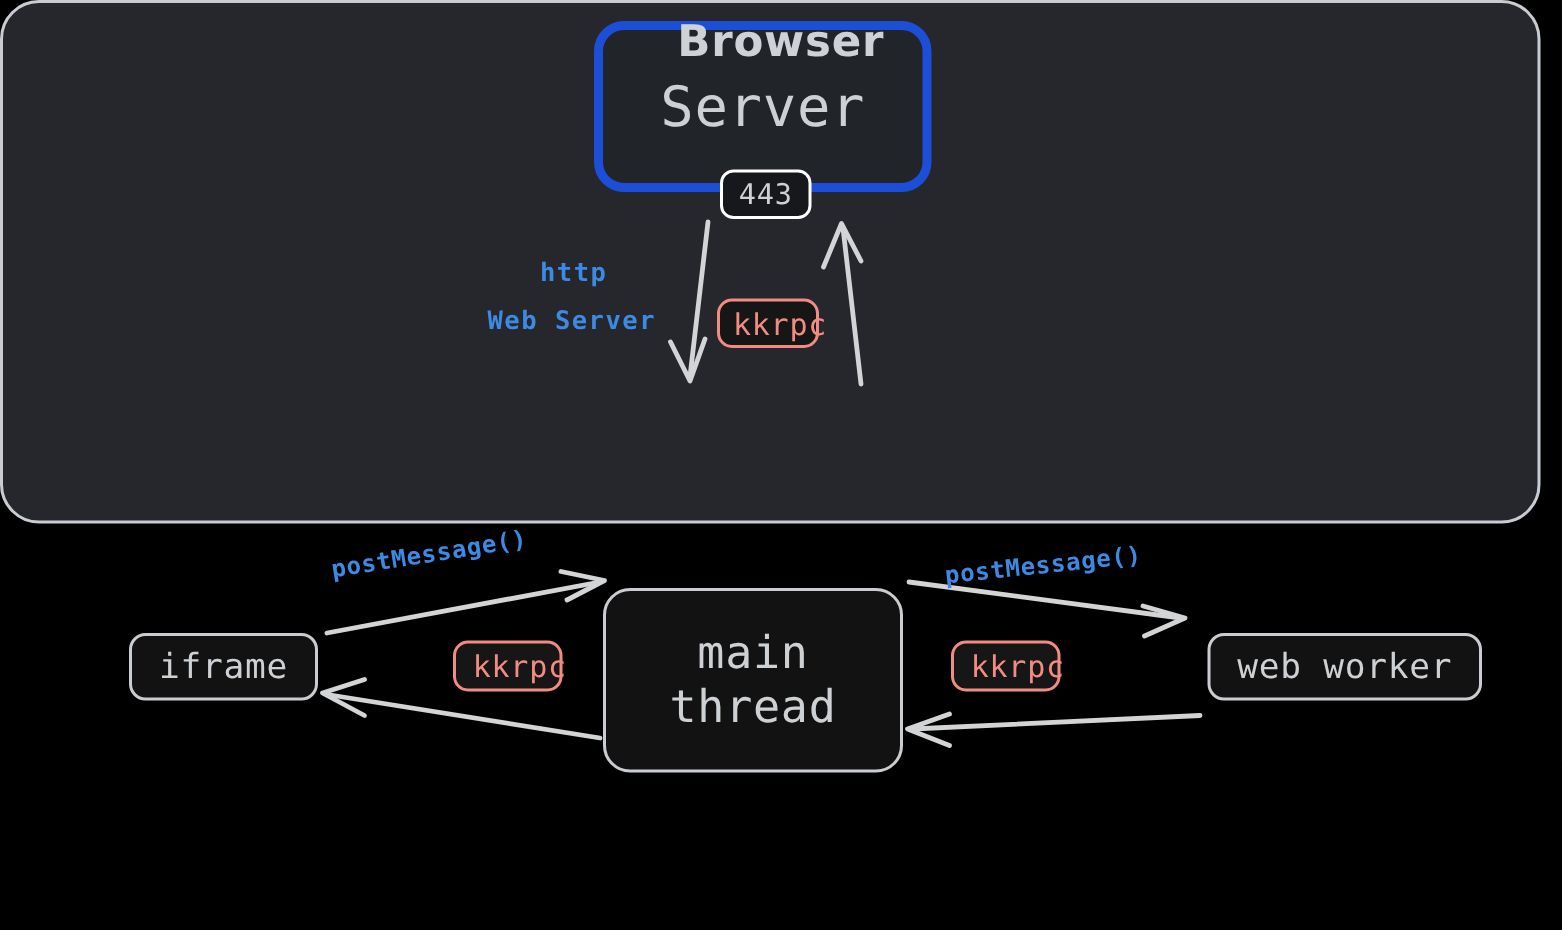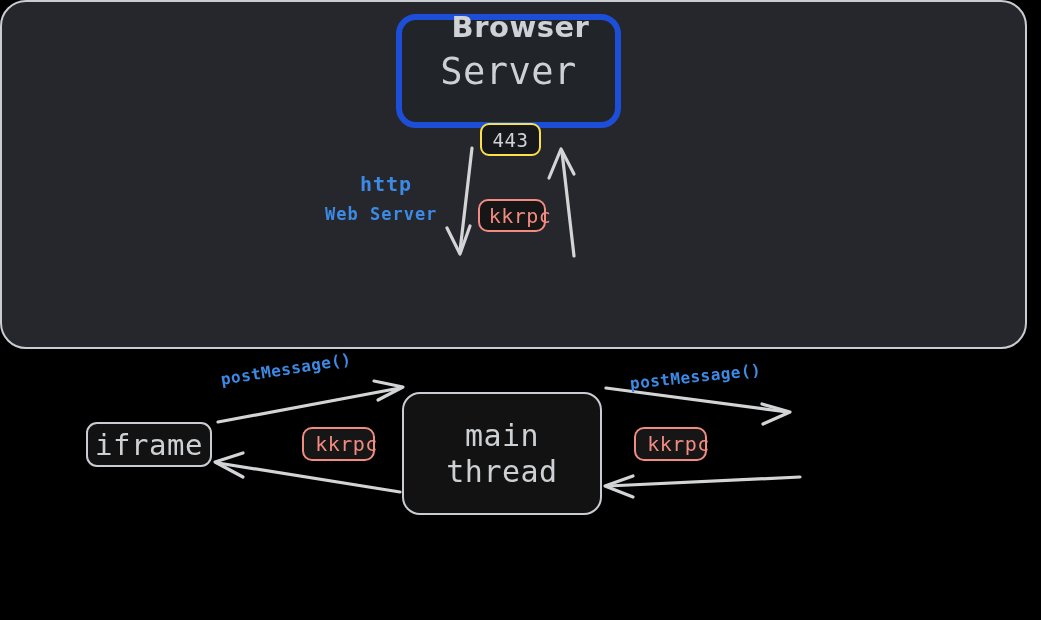--- a/index.html
+++ b/index.html
@@ -53,26 +53,26 @@
     width: 225px;
     height: 114px;
     border-radius: 20px;
     background: #212429;
     border: 6px solid #1d4ed8;
     font-size: 37px;
     line-height: 1;
   }
   #port-badge {
     left: 480px;
-    top: 123px;
+    top: 113px;
     width: 61px;
     height: 33px;
     border-radius: 9px;
     background: #17181b;
-    border: 2px solid #fde047;
+    border: 2px solid #ffffff;
     font-size: 19px;
     z-index: 5;
   }
 
   
   #browser-box {
     left: 8px;
     top: 264px;
     width: 1023px;
     height: 345px;
@@ -93,21 +93,21 @@
     color: #cfd2d5;
     letter-spacing: 0.5px;
   }
 
   
   #iframe-box {
     left: 86px;
     top: 422px;
     width: 126px;
     height: 45px;
-    font-size: 29px;
+    font-size: 23px;
     border-radius: 11px;
   }
   #main-thread-box {
     left: 402px;
     top: 392px;
     width: 200px;
     height: 123px;
     font-size: 30px;
     line-height: 1.2;
     border-radius: 18px;
@@ -146,21 +146,21 @@
   .blue-label {
     position: absolute;
     color: #3d8ae5;
     font-family: "DejaVu Sans Mono", monospace;
     font-weight: bold;
     white-space: pre;
   }
   #proto-http {
     left: 360px;
     top: 172px;
-    font-size: 20px;
+    font-size: 17px;
     letter-spacing: 1px;
   }
   #proto-ws {
     left: 325px;
     top: 204px;
     font-size: 17px;
     letter-spacing: 1px;
   }
   #pm-left {
     left: 221px;
@@ -233,20 +233,21 @@
     <div id="browser-title">Browser</div>
   </div>
 
   <div class="node" id="iframe-box">iframe</div>
 
   <div class="node" id="main-thread-box">
     <span>main
 thread</span>
   </div>
 
+  <div class="node" id="web-worker-box">web worker</div>
 
   <div class="blue-label" id="pm-left">postMessage()</div>
 
   <div class="blue-label" id="pm-right">postMessage()</div>
 
   <div class="kkrpc-badge" id="kkrpc-left">kkrpc</div>
 
   <div class="kkrpc-badge" id="kkrpc-right">kkrpc</div>
 
 </div>

